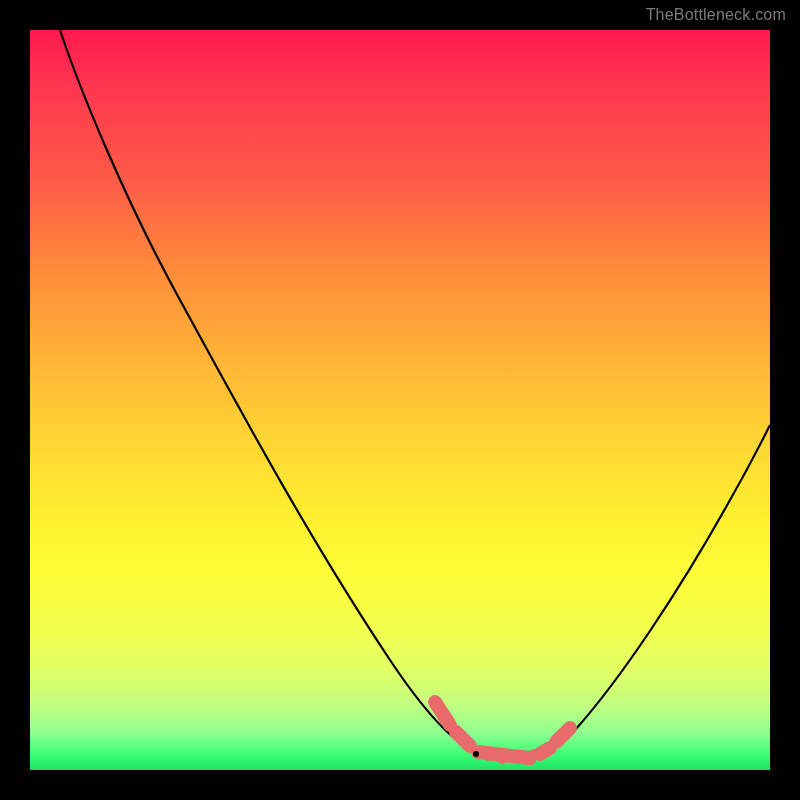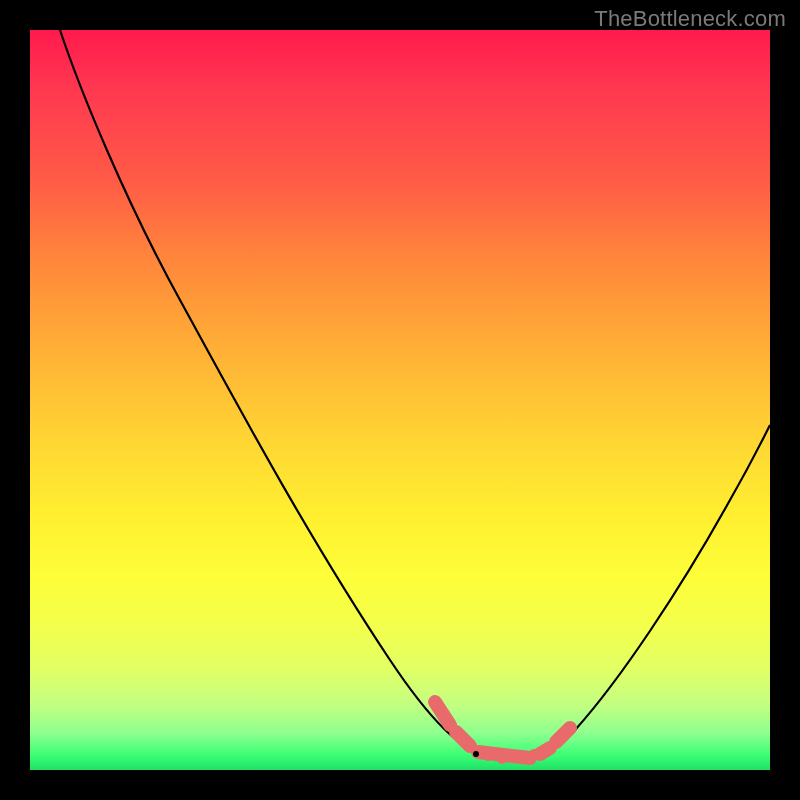--- a/index.html
+++ b/index.html
@@ -10,21 +10,21 @@
     background: #000;
     position: relative;
     overflow: hidden;
     font-family: Arial, sans-serif;
   }
   .watermark {
     position: absolute;
     top: 6px;
     right: 14px;
     color: #7a7a7a;
-    font-size: 22px;
+    font-size: 16px;
     font-weight: 500;
     z-index: 10;
     letter-spacing: 0.2px;
   }
   .plot-area {
     position: absolute;
     left: 30px;
     top: 30px;
     width: 740px;
     height: 740px;

